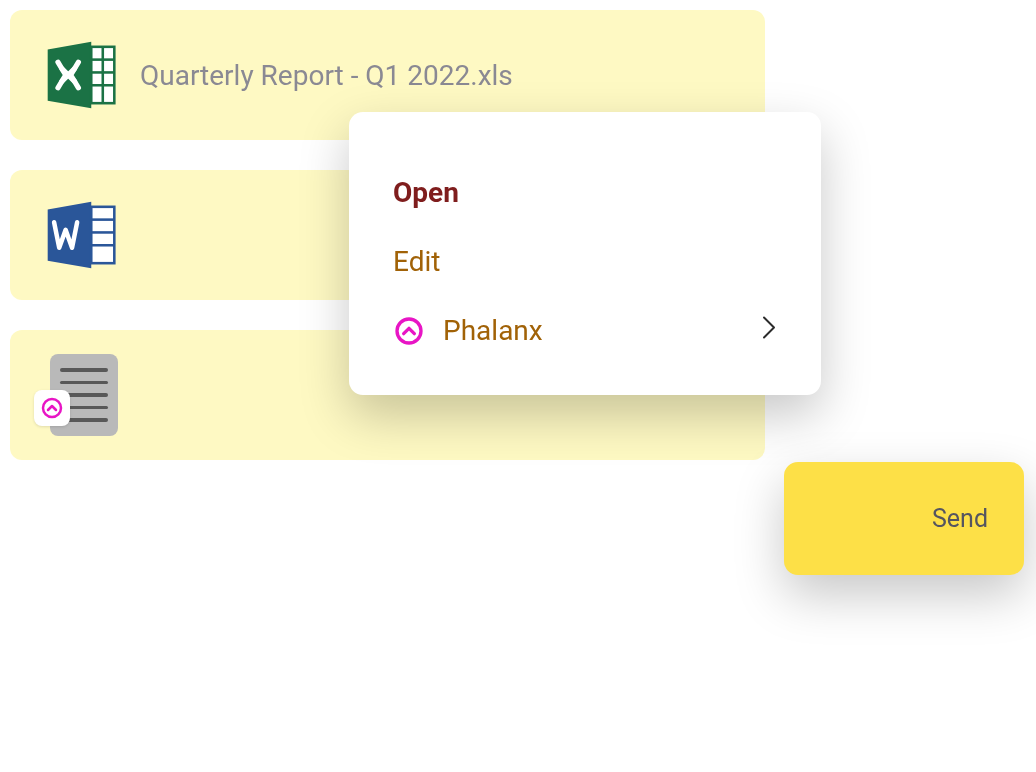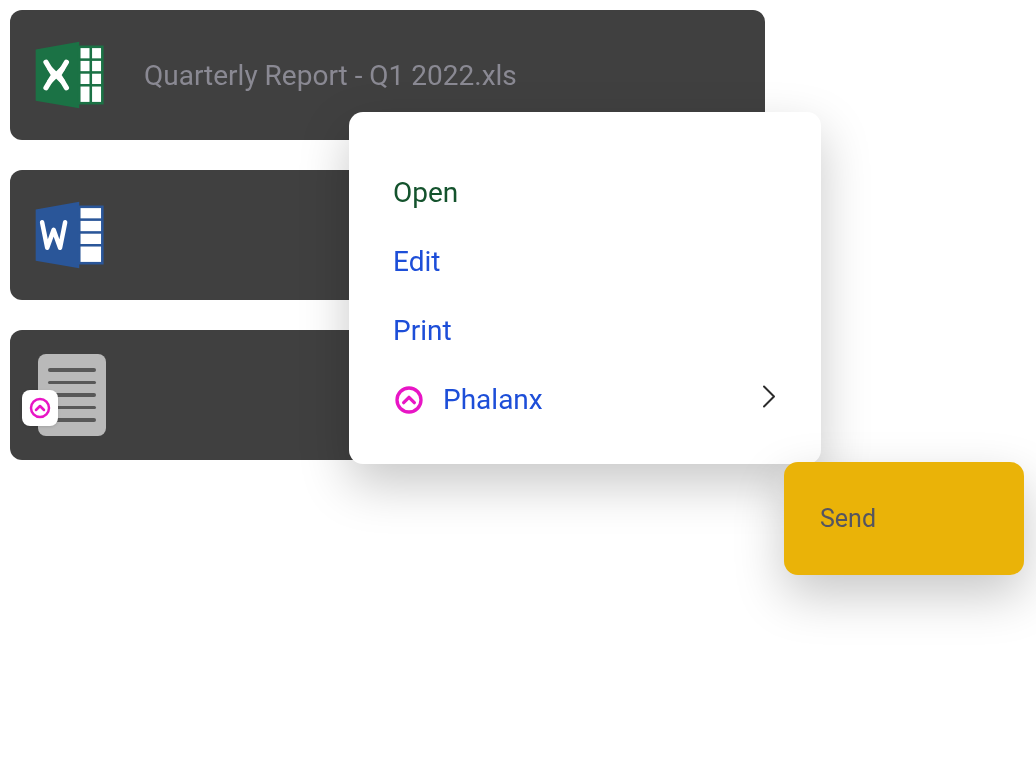--- a/index.html
+++ b/index.html
@@ -11,27 +11,27 @@
       position: relative;
       overflow: hidden;
     }
     .file-list {
       position: absolute;
       top: 10px;
       left: 10px;
       width: 755px;
     }
     .file-row {
-      background: #404040;
+      background: #fef9c3;
       border-radius: 12px;
       display: flex;
       align-items: center;
-      padding: 24px 18px;
+      padding: 24px 30px;
       margin-bottom: 30px;
-      gap: 34px;
+      gap: 18px;
     }
     .file-icon-wrap {
       width: 82px;
       height: 82px;
       display: flex;
       align-items: center;
       justify-content: center;
       flex-shrink: 0;
       position: relative;
     }
@@ -80,50 +80,51 @@
       width: 472px;
       background: #ffffff;
       border-radius: 14px;
       box-shadow: 0 20px 50px rgba(0,0,0,0.22);
       padding: 46px 0 30px 0;
       z-index: 10;
     }
     .menu-item {
       padding: 18px 44px;
       font-size: 28px;
-      color: #1d4ed8;
+      color: #a16207;
       cursor: pointer;
       display: flex;
       align-items: center;
       gap: 18px;
     }
     .menu-item-bold {
-      font-weight: 400;
-      color: #14532d;
+      font-weight: 700;
+      color: #7f1d1d;
     }
     .menu-item-phalanx {
       position: relative;
       padding-right: 60px;
     }
     .chevron-right {
       position: absolute;
       right: 44px;
       top: 50%;
       transform: translateY(-50%);
     }
     .submenu {
       position: absolute;
       top: 462px;
       left: 784px;
       width: 240px;
-      background: #eab308;
+      background: #fde047;
       border-radius: 14px;
       box-shadow: 0 20px 50px rgba(0,0,0,0.22);
       padding: 28px 0;
       z-index: 11;
+      text-align: right;
     }
     .submenu-item {
       padding: 14px 36px;
       font-size: 25px;
       color: #555560;
       cursor: pointer;
     }
     .phalanx-circle {
       width: 32px;
       height: 32px;
@@ -185,23 +186,20 @@
 
 </div>
 
 <div class="context-menu">
   <div class="menu-item menu-item-bold">
     <span>Open</span>
   </div>
   <div class="menu-item">
     <span>Edit</span>
   </div>
-  <div class="menu-item">
-    <span>Print</span>
-  </div>
   <div class="menu-item menu-item-phalanx">
     <span class="phalanx-circle">
       <svg width="32" height="32" viewBox="0 0 24 24">
         <circle cx="12" cy="12" r="9" fill="none" stroke="#e815c5" stroke-width="2.5"></circle>
         <path d="M8 14 L12 10 L16 14" fill="none" stroke="#e815c5" stroke-width="2.5" stroke-linecap="round" stroke-linejoin="round"></path>
       </svg>
     </span>
     <span>Phalanx</span>
     <span class="chevron-right">
       <svg width="16" height="26" viewBox="0 0 16 26">

